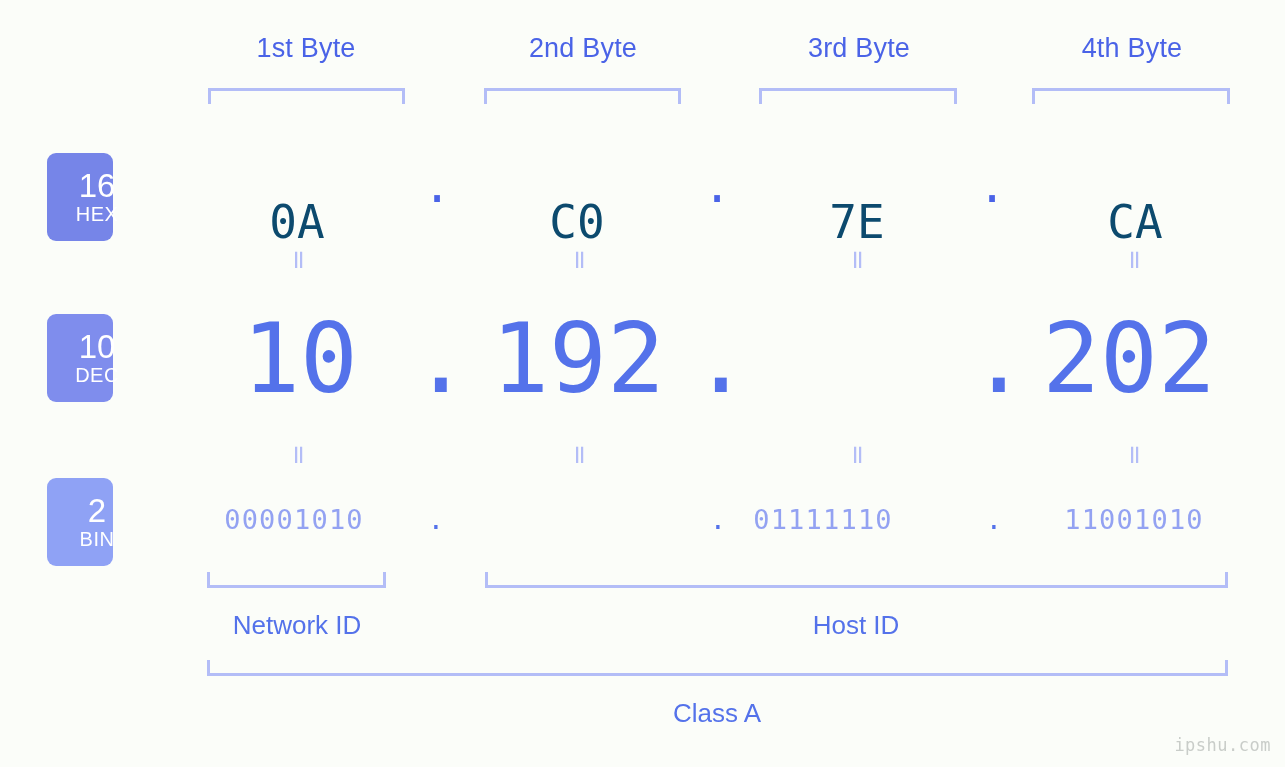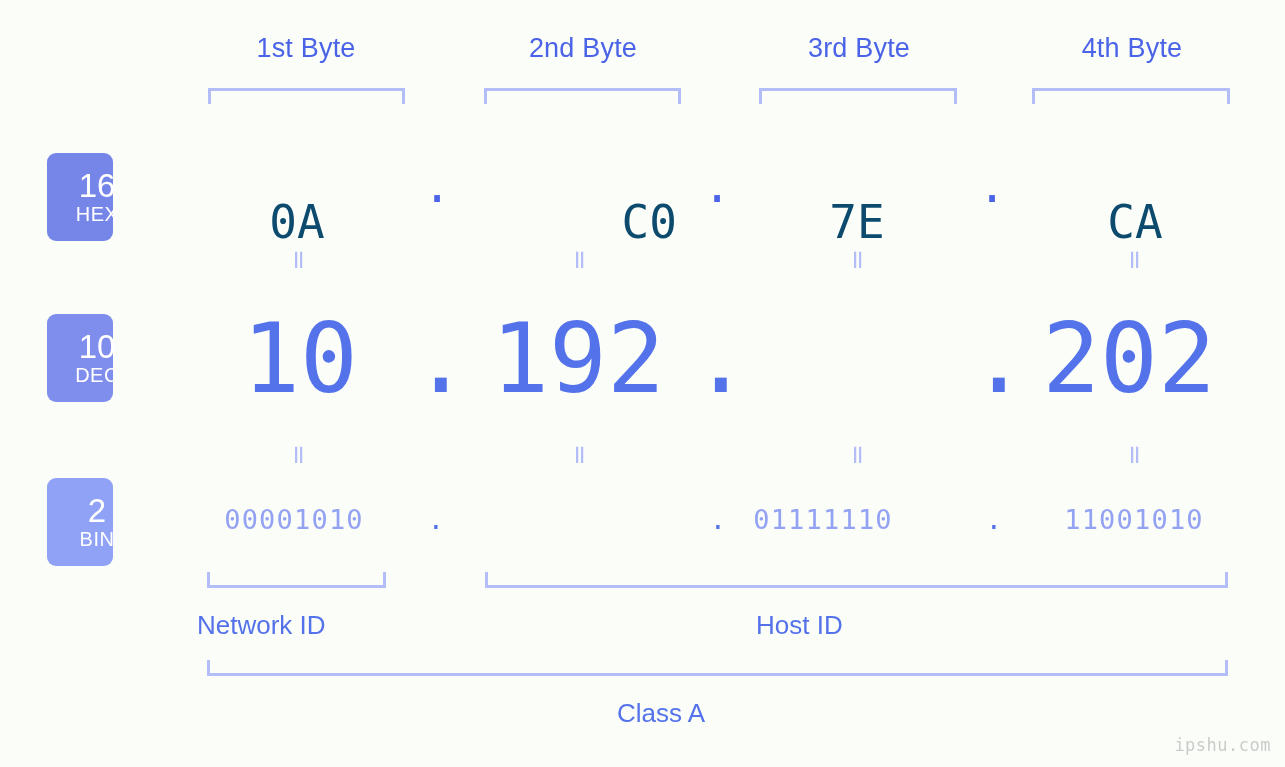--- a/index.html
+++ b/index.html
@@ -153,20 +153,21 @@
   .bot-bracket {
     position: absolute;
     height: 16px;
     border-bottom: 3px solid #b3bdf7;
     border-left: 3px solid #b3bdf7;
     border-right: 3px solid #b3bdf7;
     box-sizing: border-box;
   }
   .bot-label {
     position: absolute;
+    text-align: center;
     font-size: 26px;
     color: #5472ea;
     font-family: "Liberation Sans", sans-serif;
     white-space: nowrap;
   }
 
   
   #watermark {
     position: absolute;
     right: 14px;
@@ -200,21 +201,21 @@
     <span class="num">10</span>
     <span class="sys">DEC</span>
   </div>
   <div class="badge" id="badge-bin">
     <span class="num">2</span>
     <span class="sys">BIN</span>
   </div>
 
   <div class="cell hex-val" style="left:197px;">0A</div>
   <div class="cell hex-dot" style="left:417px;">.</div>
-  <div class="cell hex-val" style="left:477px;text-align:right;">C0</div>
+  <div class="cell hex-val" style="left:477px;">C0</div>
   <div class="cell hex-dot" style="left:697px;">.</div>
   <div class="cell hex-val" style="left:757px;">7E</div>
   <div class="cell hex-dot" style="left:972px;">.</div>
   <div class="cell hex-val" style="left:1035px;">CA</div>
 
   <div class="eqmark eq-row1" style="left:199px;">=</div>
   <div class="eqmark eq-row1" style="left:480px;">=</div>
   <div class="eqmark eq-row1" style="left:758px;">=</div>
   <div class="eqmark eq-row1" style="left:1035px;">=</div>
 

